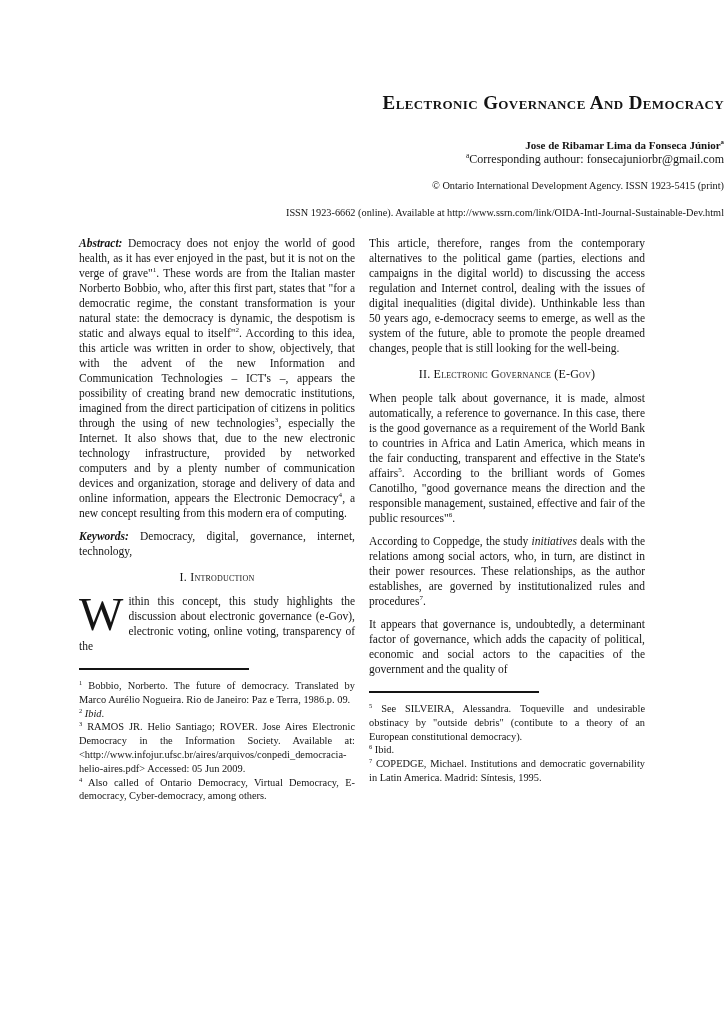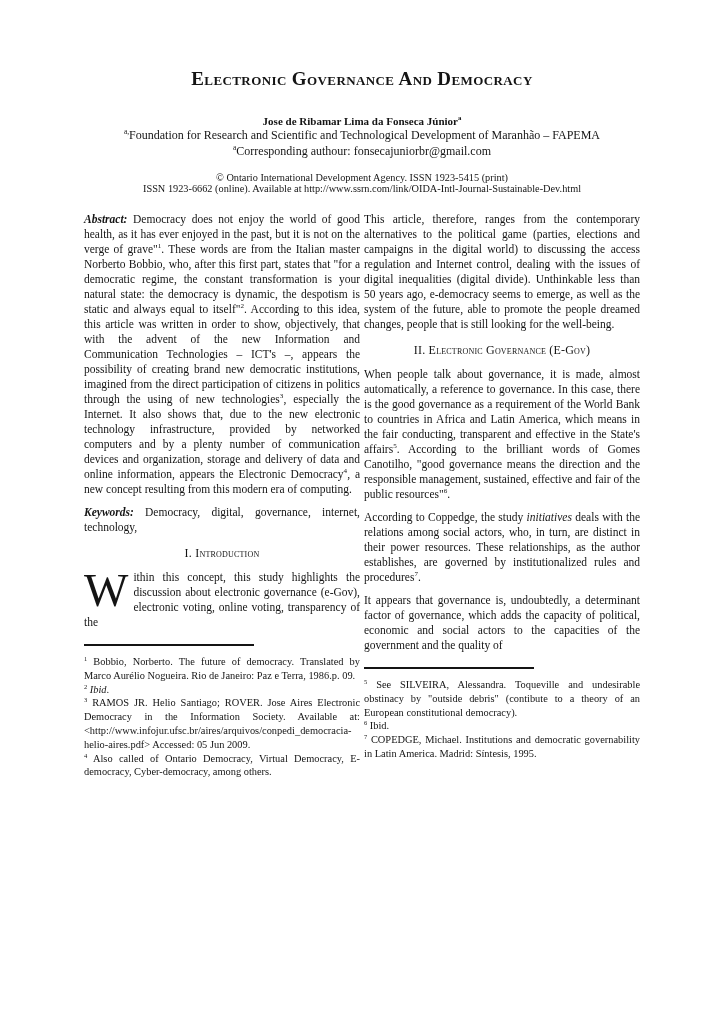--- a/index.html
+++ b/index.html
@@ -5,41 +5,40 @@
   html, body { margin: 0; padding: 0; background: #ffffff; }
   .page {
     position: relative;
     width: 724px;
     height: 1024px;
     background: #ffffff;
     color: #141414;
     font-family: "Liberation Serif", serif;
     overflow: hidden;
   }
-  .doc-header { padding-top: 68px; text-align: center; }
+  .doc-header { padding-top: 92px; text-align: right; }
   .title {
     margin: 0;
     font-size: 19px;
     font-weight: 700;
     font-variant: small-caps;
     letter-spacing: 0.4px;
   }
   .author-line {
     margin-top: 25px;
     font-size: 11px;
     font-weight: 700;
   }
   .affil-line { font-size: 12px; margin-top: 1px; }
-  .issn-line { font-size: 10.3px; }
+  .issn-line { font-size: 10.3px; margin-top: 16px; }
   .issn-first { margin-top: 13px; }
   .columns {
     display: flex;
-    gap: 4px;
+    gap: 14px;
     margin: 18px 79px 16px 79px;
-    justify-content: center;
   }
   .col {
     width: 276px;
     font-size: 11.5px;
     line-height: 15px;
     text-align: justify;
   }
   .para { margin: 0 0 8px 0; }
   .sect {
     font-size: 12px;
@@ -67,21 +66,20 @@
   .r-bi { font-weight: 700; font-style: italic; }
 </style>
 </head>
 <body>
 
 <div class="page">
 
   <header class="doc-header">
     <h1 class="title">Electronic Governance And Democracy</h1>
     <div class="author-line"><span>Jose de Ribamar Lima da Fonseca Júnior</span><span class="r-sup">a</span></div>
-    <div class="affil-line"><span class="r-sup">a,</span><span>Foundation for Research and Scientific and Technological Development of Maranhão – FAPEMA</span></div>
     <div class="affil-line"><span class="r-sup">a</span><span>Corresponding authour: fonsecajuniorbr@gmail.com</span></div>
     <div class="issn-line issn-first">© Ontario International Development Agency. ISSN 1923-5415 (print)</div>
     <div class="issn-line">ISSN 1923-6662 (online). Available at http://www.ssrn.com/link/OIDA-Intl-Journal-Sustainable-Dev.html</div>
   </header>
 
   <div class="columns">
 
     <section class="col">
       <p class="para"><span class="r-bi">Abstract:</span><span> Democracy does not enjoy the world of good health, as it has ever enjoyed in the past, but it is not on the verge of grave"</span><span class="r-sup">1</span><span>. These words are from the Italian master Norberto Bobbio, who, after this first part, states that "for a democratic regime, the constant transformation is your natural state: the democracy is dynamic, the despotism is static and always equal to itself"</span><span class="r-sup">2</span><span>. According to this idea, this article was written in order to show, objectively, that with the advent of the new Information and Communication Technologies – ICT's –, appears the possibility of creating brand new democratic institutions, imagined from the direct participation of citizens in politics through the using of new technologies</span><span class="r-sup">3</span><span>, especially the Internet. It also shows that, due to the new electronic technology infrastructure, provided by networked computers and by a plenty number of communication devices and organization, storage and delivery of data and online information, appears the Electronic Democracy</span><span class="r-sup">4</span><span>, a new concept resulting from this modern era of computing.</span></p>
       <p class="para"><span class="r-bi">Keywords:</span><span> Democracy, digital, governance, internet, technology,</span></p>

